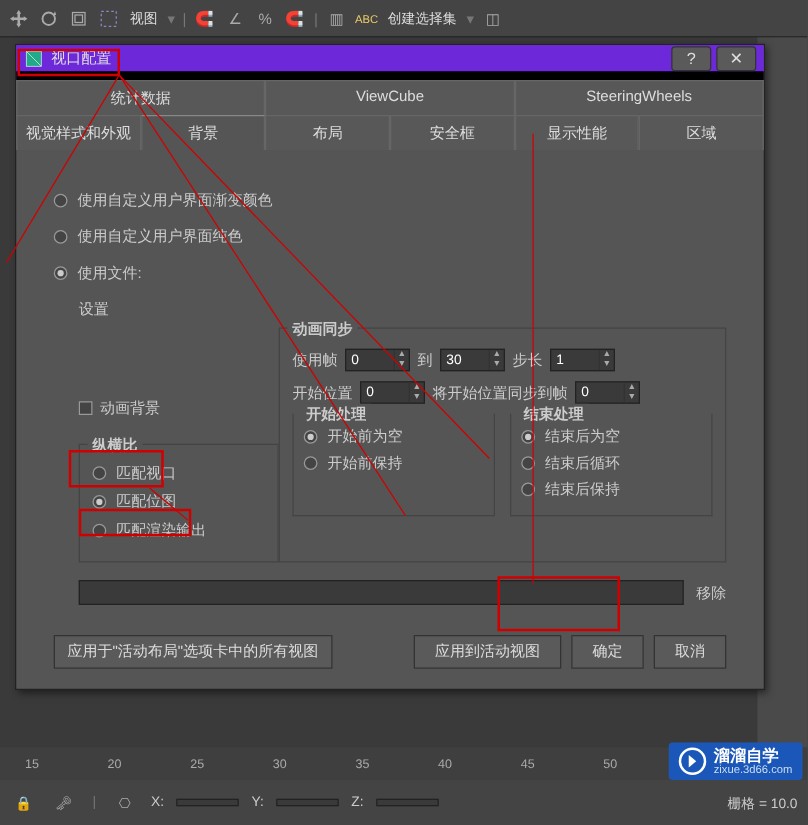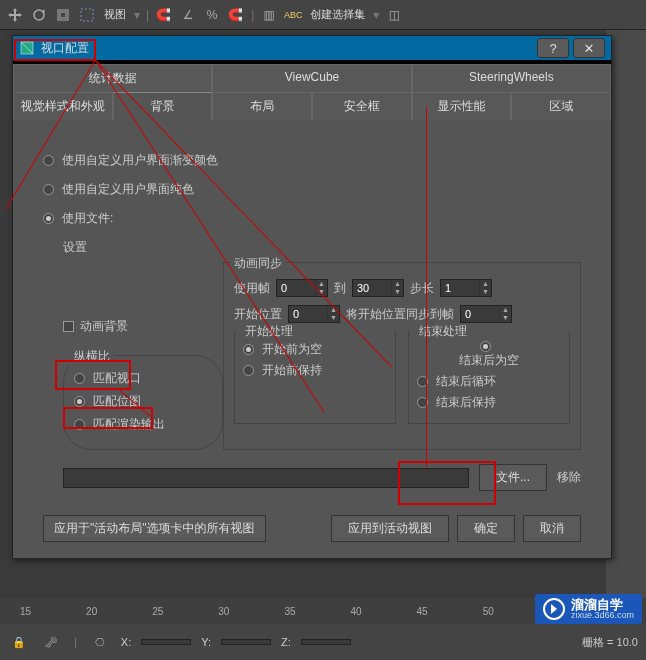--- a/index.html
+++ b/index.html
@@ -35,22 +35,22 @@
   .dialog {
     position: absolute;
     left: 12px; top: 35px;
     width: 600px;
     background: #555555;
     border: 1px solid #222;
     box-shadow: 2px 2px 6px rgba(0,0,0,0.5);
   }
   .titlebar {
     height: 28px;
-    background: #0369a1;
-    border-bottom: 4px solid #000000;
+    background: #6d28d9;
+    border-bottom: 7px solid #000000;
     display: flex;
     align-items: center;
     padding: 0 6px;
   }
   .titlebar-icon {
     width: 16px; height: 16px;
     display: flex; align-items: center; justify-content: center;
   }
   .titlebar-title { margin-left: 6px; color: #ddd; }
   .titlebar-spacer { flex: 1; }
@@ -135,20 +135,21 @@
     margin-top: 6px;
     position: relative;
   }
   .group-title {
     position: absolute;
     top: -8px; left: 6px;
     background: #555;
     padding: 0 4px;
     color: #ccc;
     font-size: 12px;
+    font-weight: bold;
   }
   .anim-sync-row {
     display: flex;
     align-items: center;
     margin: 8px 0;
     gap: 6px;
   }
   .field-label { color: #ccc; text-align: center; }
   .spinner {
     display: flex; align-items: center;
@@ -349,21 +350,21 @@
     <div class="settings-label">设置</div>
 
     <div class="panels">
       <div class="left-panel">
         <div style="height:44px;"></div>
         <div class="radio-row">
           <div class="checkbox"></div>
           <span>动画背景</span>
         </div>
 
-        <div class="group" style="margin-top:20px;border-radius:28px;">
+        <div class="group" style="margin-top:20px;">
           <div class="group-title">纵横比</div>
           <div class="radio-row" style="margin:6px 0;">
             <div class="radio"></div>
             <span>匹配视口</span>
           </div>
           <div class="radio-row" style="margin:6px 0;">
             <div class="radio checked"></div>
             <span>匹配位图</span>
           </div>
           <div class="radio-row" style="margin:6px 0;">
@@ -429,40 +430,39 @@
               <div class="radio checked"></div>
               <span>开始前为空</span>
             </div>
             <div class="radio-row" style="margin:4px 0;">
               <div class="radio"></div>
               <span>开始前保持</span>
             </div>
           </div>
           <div class="proc-group">
             <div class="group-title">结束处理</div>
-            <div class="radio-row" style="margin:4px 0;flex-direction:column;">
+            <div class="radio-row" style="margin:4px 0;">
               <div class="radio checked"></div>
               <span>结束后为空</span>
             </div>
             <div class="radio-row" style="margin:4px 0;">
               <div class="radio"></div>
               <span>结束后循环</span>
             </div>
             <div class="radio-row" style="margin:4px 0;">
               <div class="radio"></div>
               <span>结束后保持</span>
             </div>
           </div>
         </div>
       </div>
     </div>
 
     <div class="file-row" style="margin-left:20px;">
       <div class="file-input"></div>
-      <button class="btn">文件...</button>
       <span style="cursor:pointer;">移除</span>
     </div>
 
     <div class="bottom-buttons">
       <button class="btn wide">应用于"活动布局"选项卡中的所有视图</button>
       <div class="spacer"></div>
       <button class="btn">应用到活动视图</button>
       <button class="btn">确定</button>
       <button class="btn">取消</button>
     </div>

